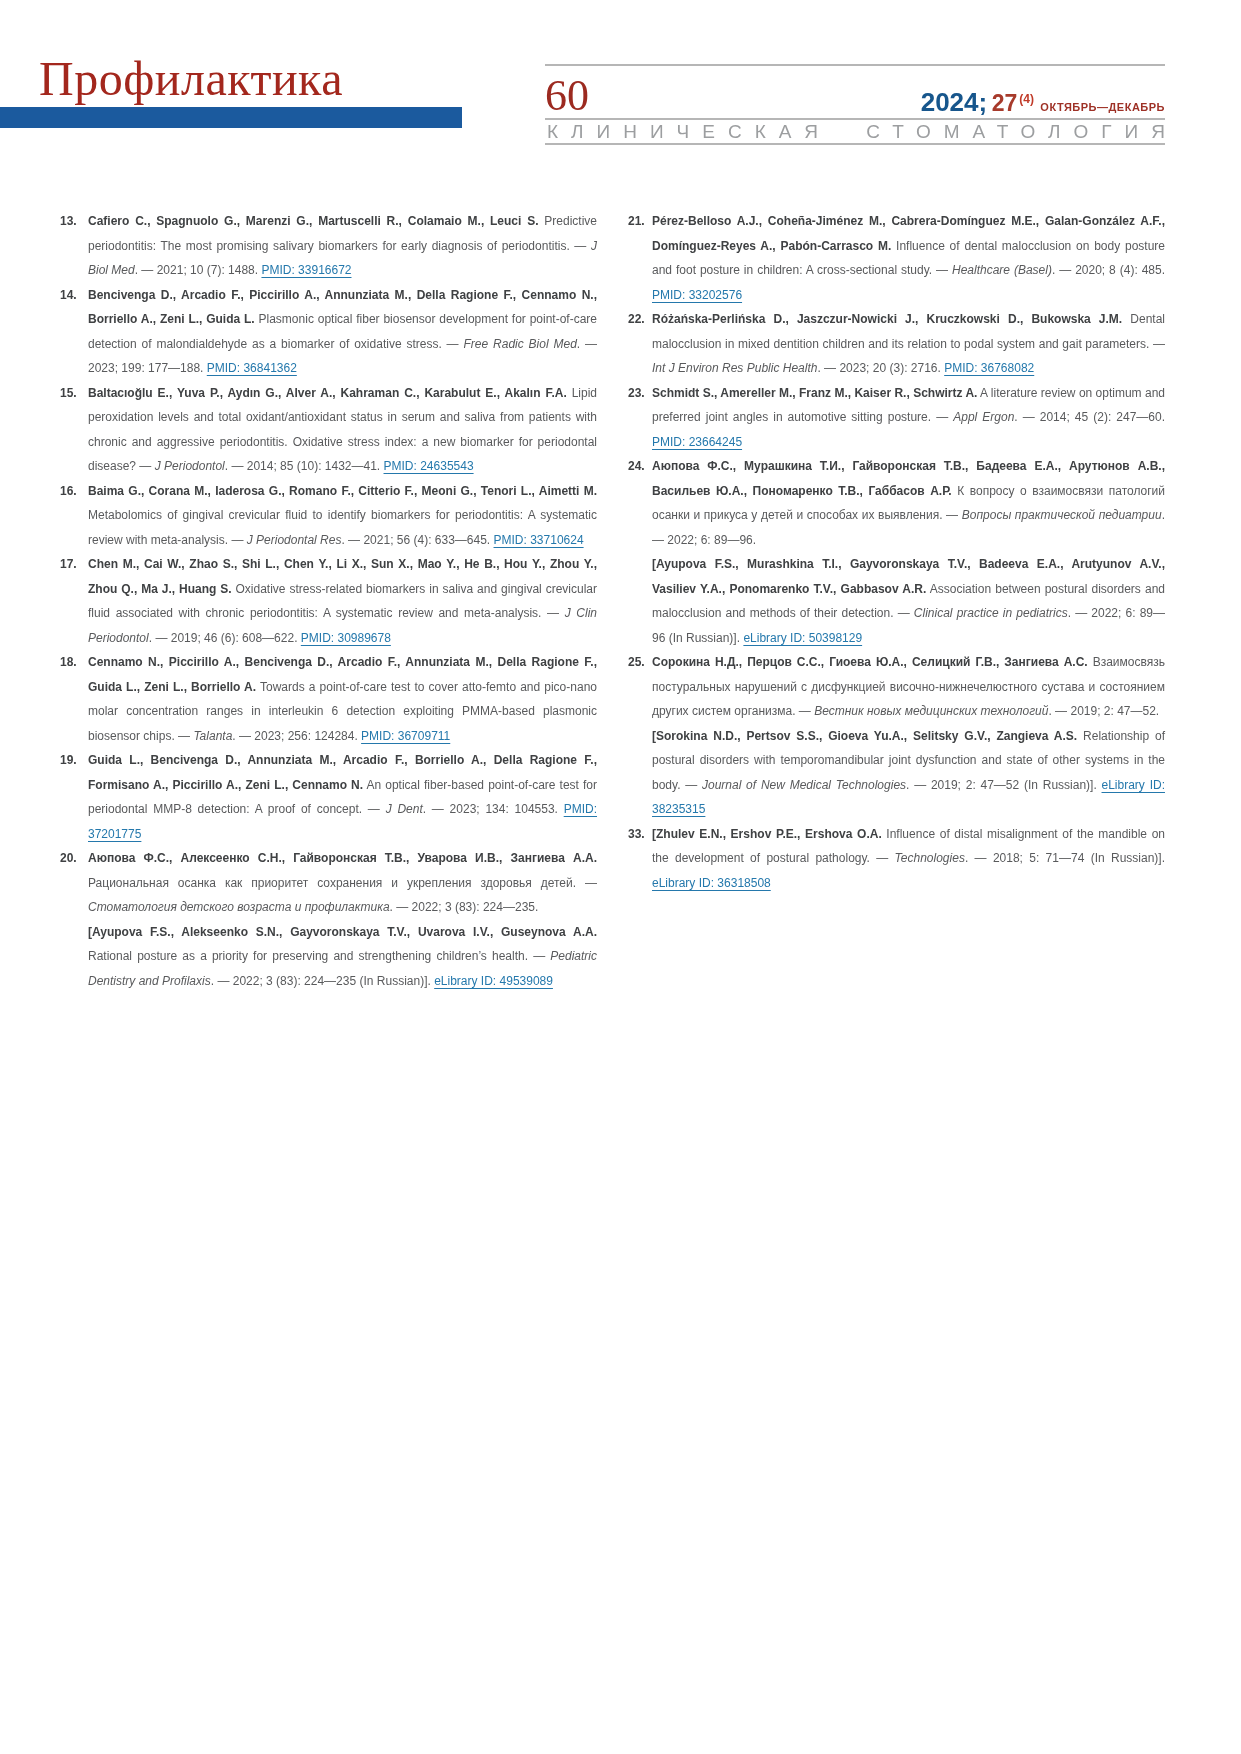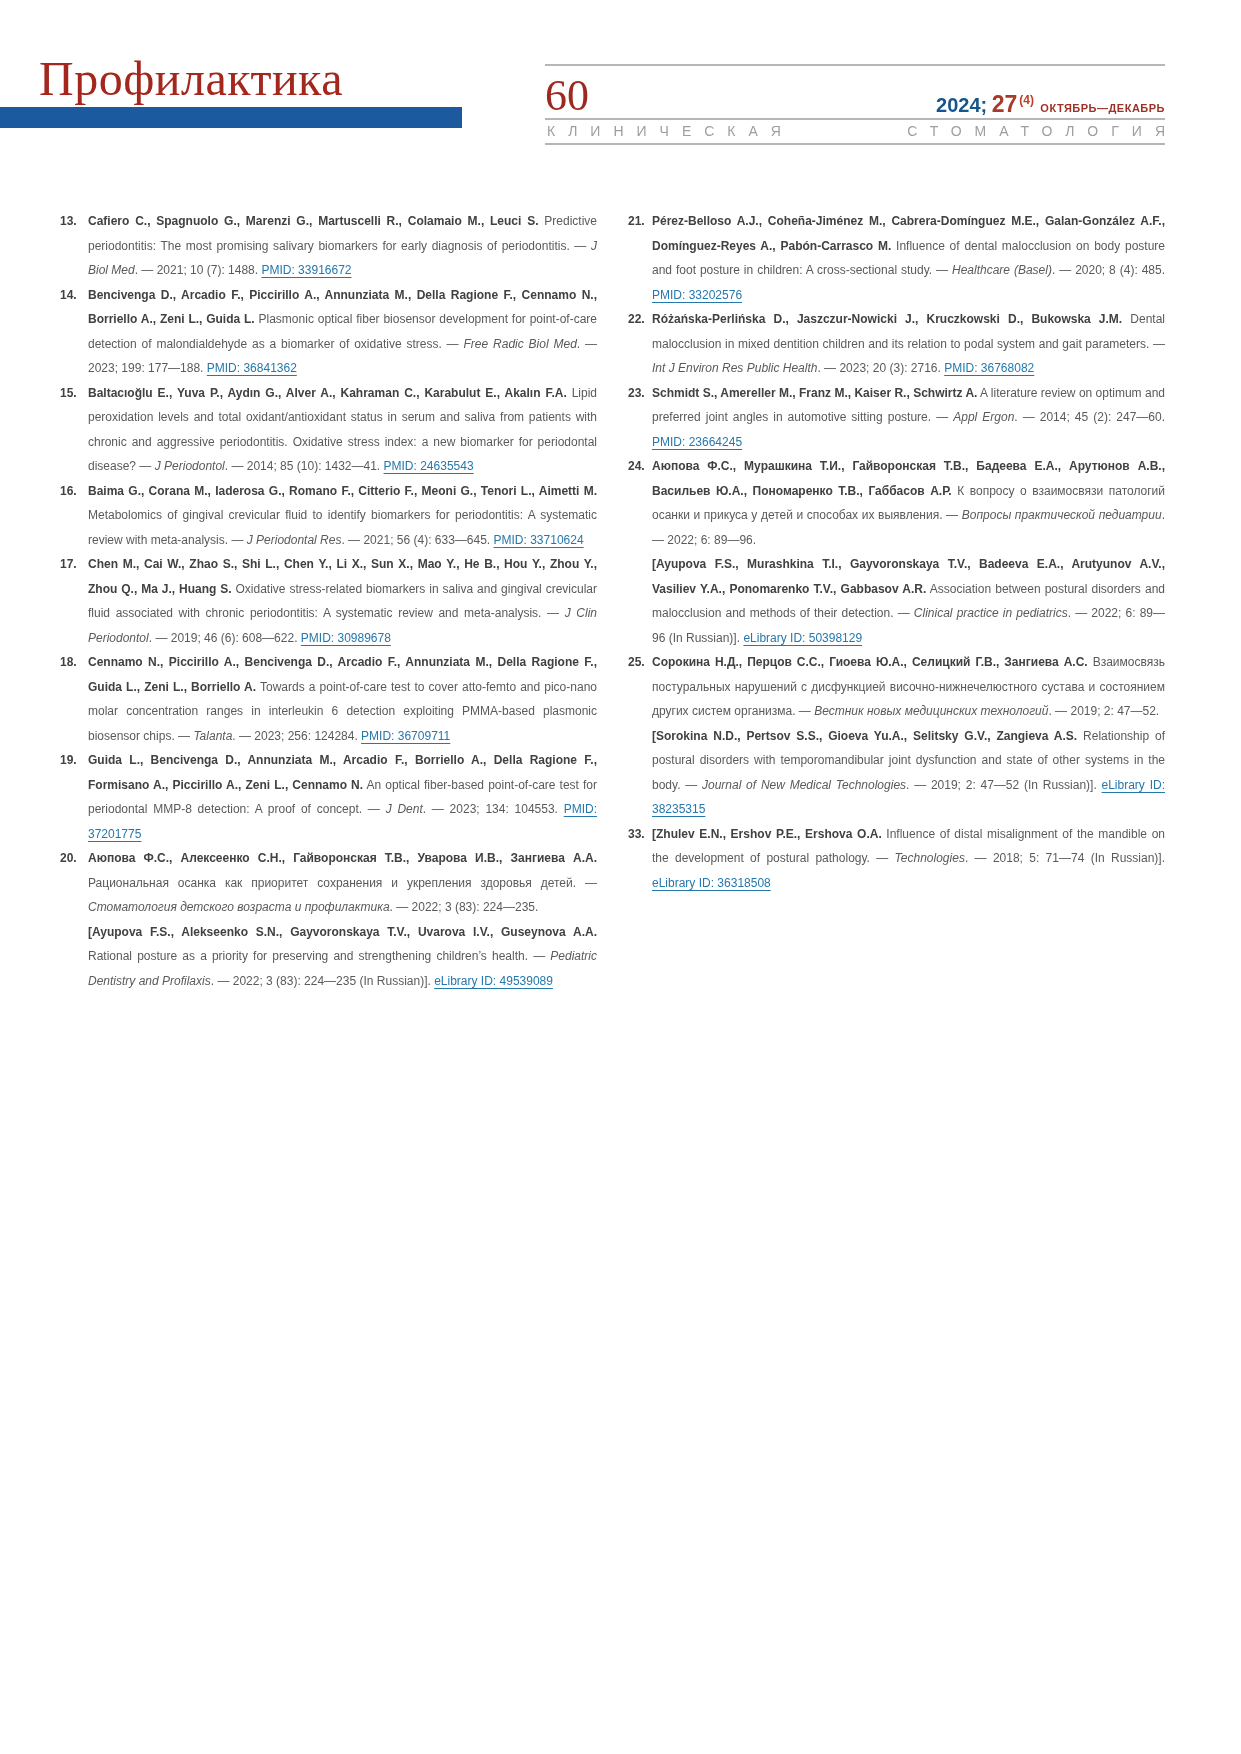--- a/index.html
+++ b/index.html
@@ -15,25 +15,25 @@
   }
   .blue-bar { position:absolute; left:0; top:107px; width:462px; height:21px; background:#1B5A9E; z-index:1; }
   .header-right { position:absolute; left:545px; top:64px; width:620px; }
   .rule { height:0; border:0; border-top:2px solid #B6B6B6; margin:0; }
   .issue-row { display:flex; justify-content:space-between; align-items:flex-end; height:52px; }
   .page-num {
     font-family:"Liberation Serif","DejaVu Serif",serif; font-size:44px;
     line-height:1; color:#9C2A20; margin-top:9px;
   }
   .issue-info { margin-top:9px; white-space:nowrap; }
-  .yr  { color:#17568C; font-weight:700; font-size:20px; }
+  .yr  { color:#17568C; font-weight:700; font-size:26px; }
   .vol { color:#A73A2B; font-weight:700; font-size:23px; }
   .isup { color:#C03A28; font-weight:700; font-size:12px; position:relative; top:-8px; margin-left:2px; }
   .months { color:#9E3126; font-weight:700; font-size:11px; letter-spacing:0.5px; margin-left:2px; }
-  .journal-row { display:flex; justify-content:space-between; color:#9C9EA0; font-size:14px; line-height:23px; padding-left:2px; }
+  .journal-row { display:flex; justify-content:space-between; color:#9C9EA0; font-size:19px; line-height:23px; padding-left:2px; }
   .jw { letter-spacing:13px; white-space:nowrap; }
   .jw:last-child { margin-right:-13px; }
   
   .columns { position:absolute; left:60px; top:209px; width:1105px; display:flex; gap:31px; }
   .col { width:537px; }
   .ref { position:relative; padding-left:28px; text-align:justify; font-size:12px; line-height:24.5px; color:#595A5C; }
   .col-right .ref { padding-left:24px; }
   .num { position:absolute; left:0; top:0; font-weight:700; color:#3F4143; }
   .para { margin:0; }
   .b { font-weight:700; color:#3F4143; }

